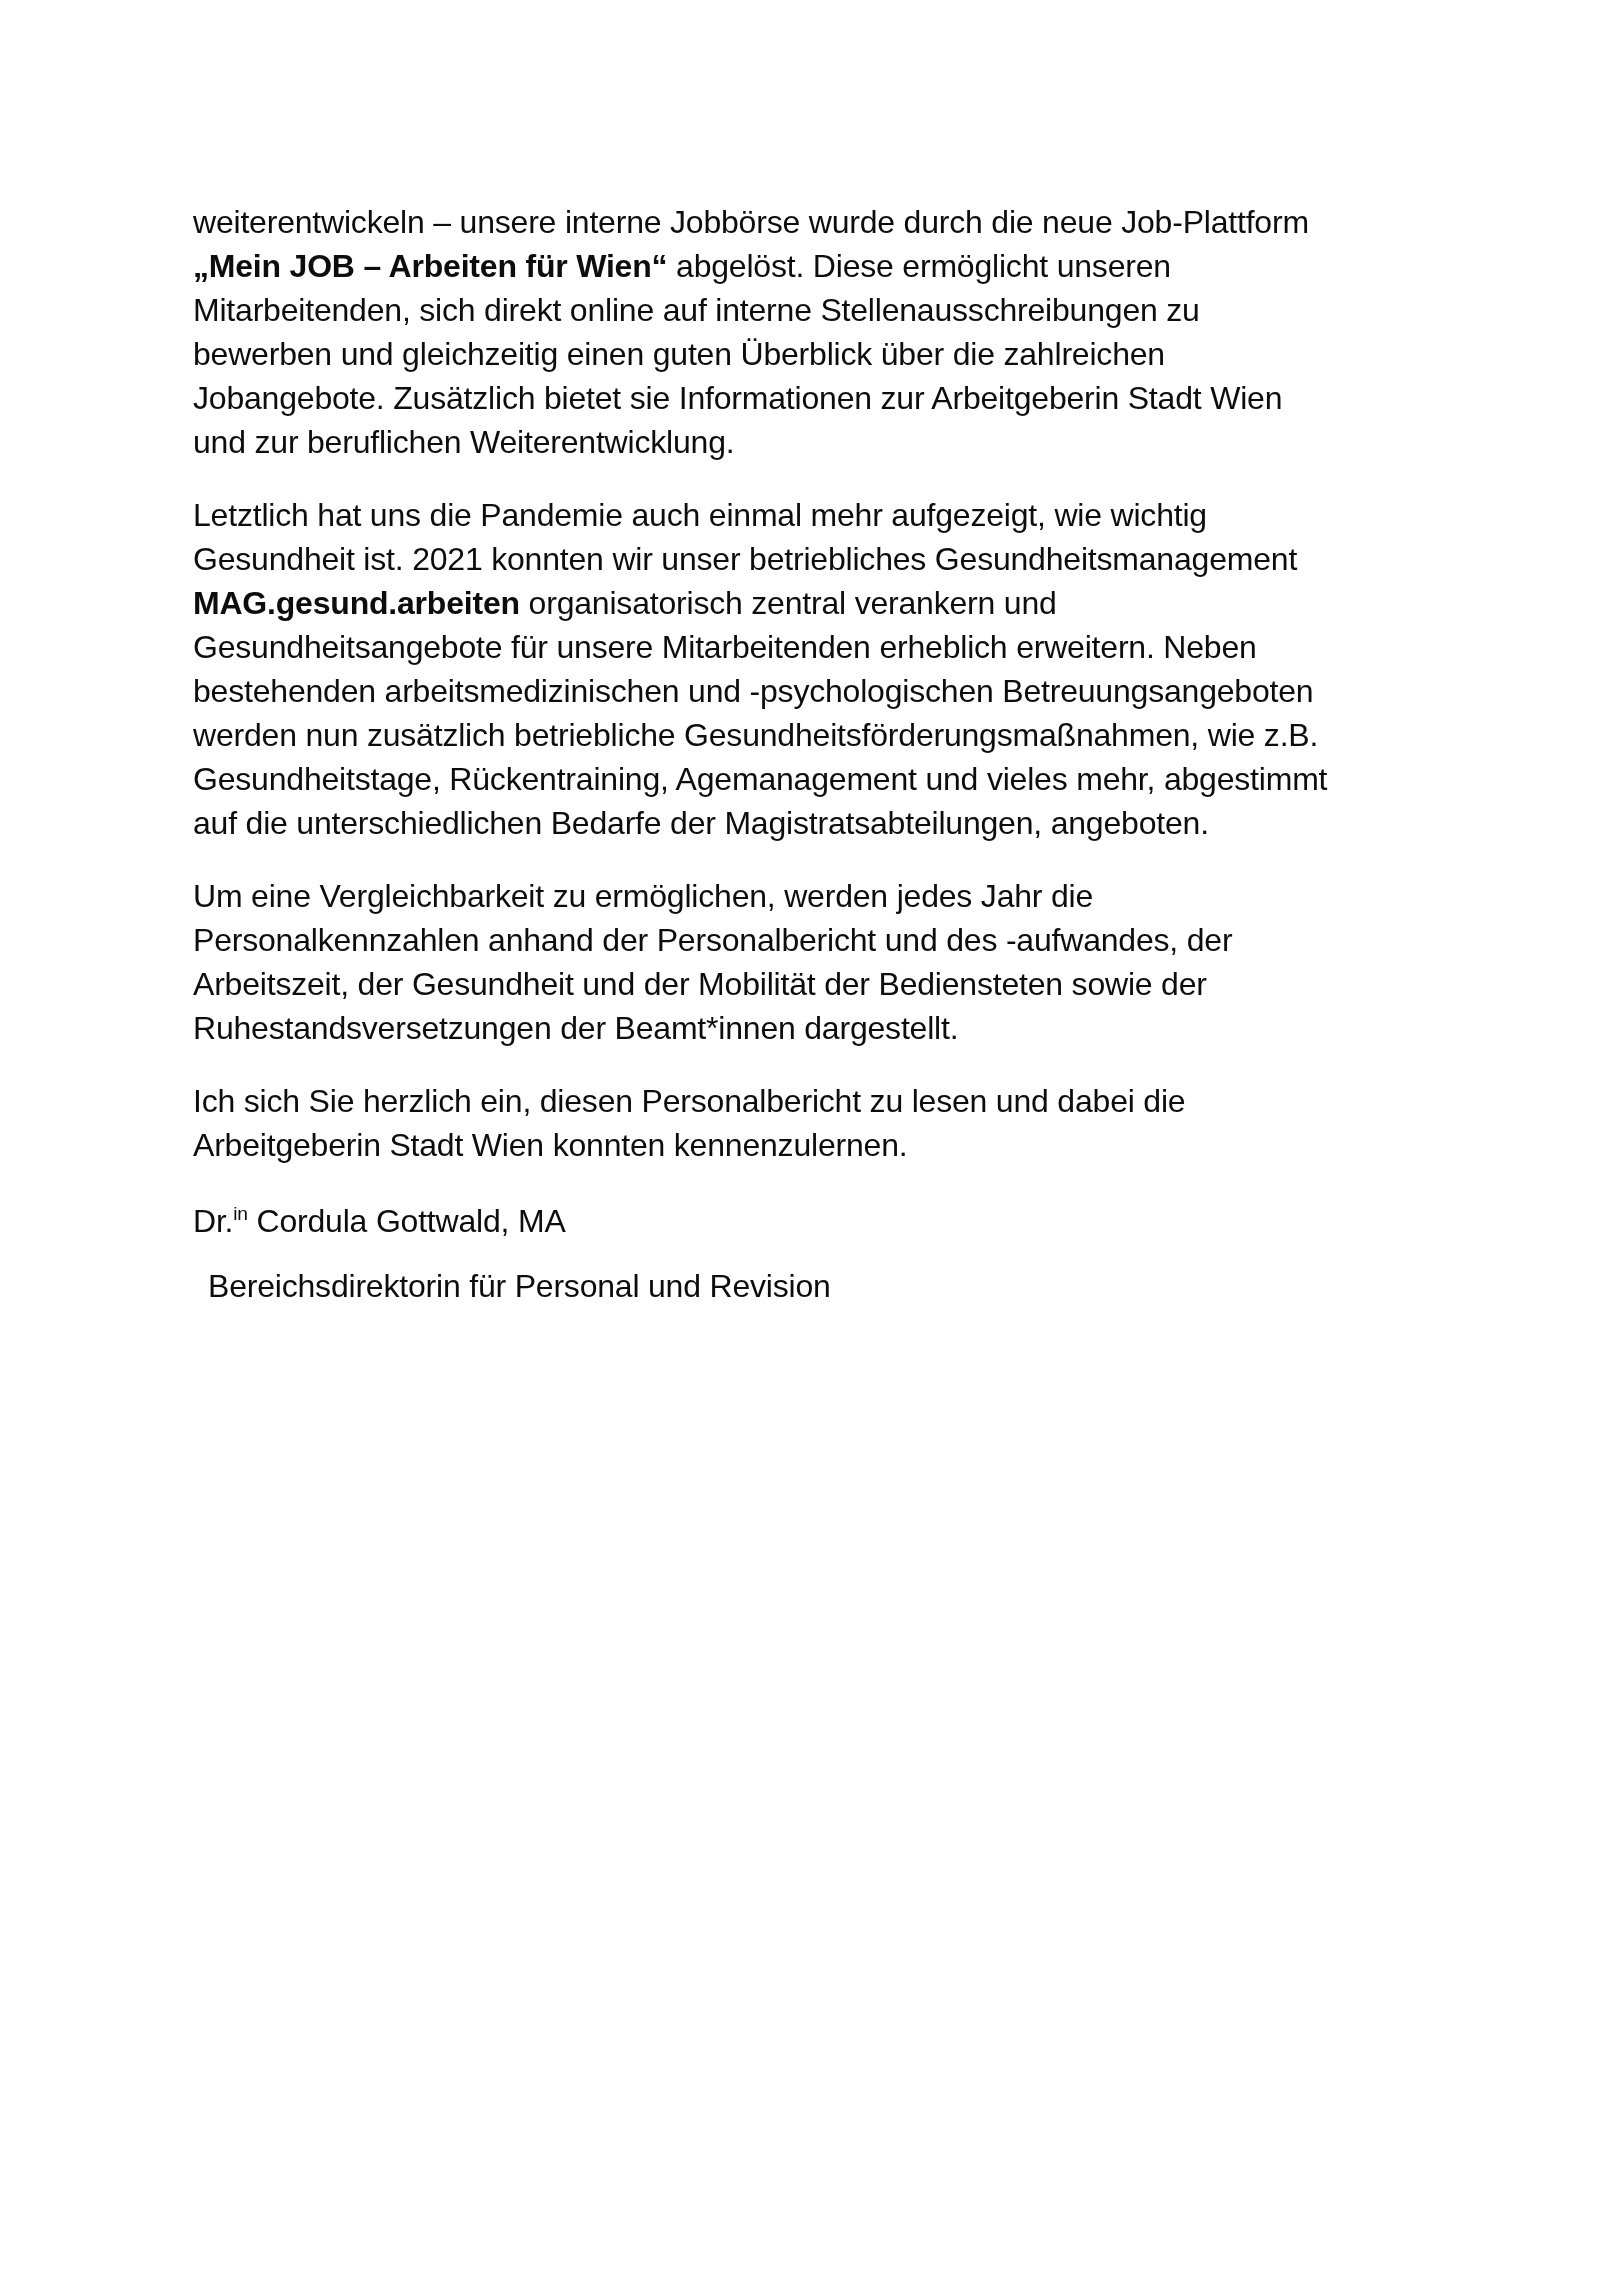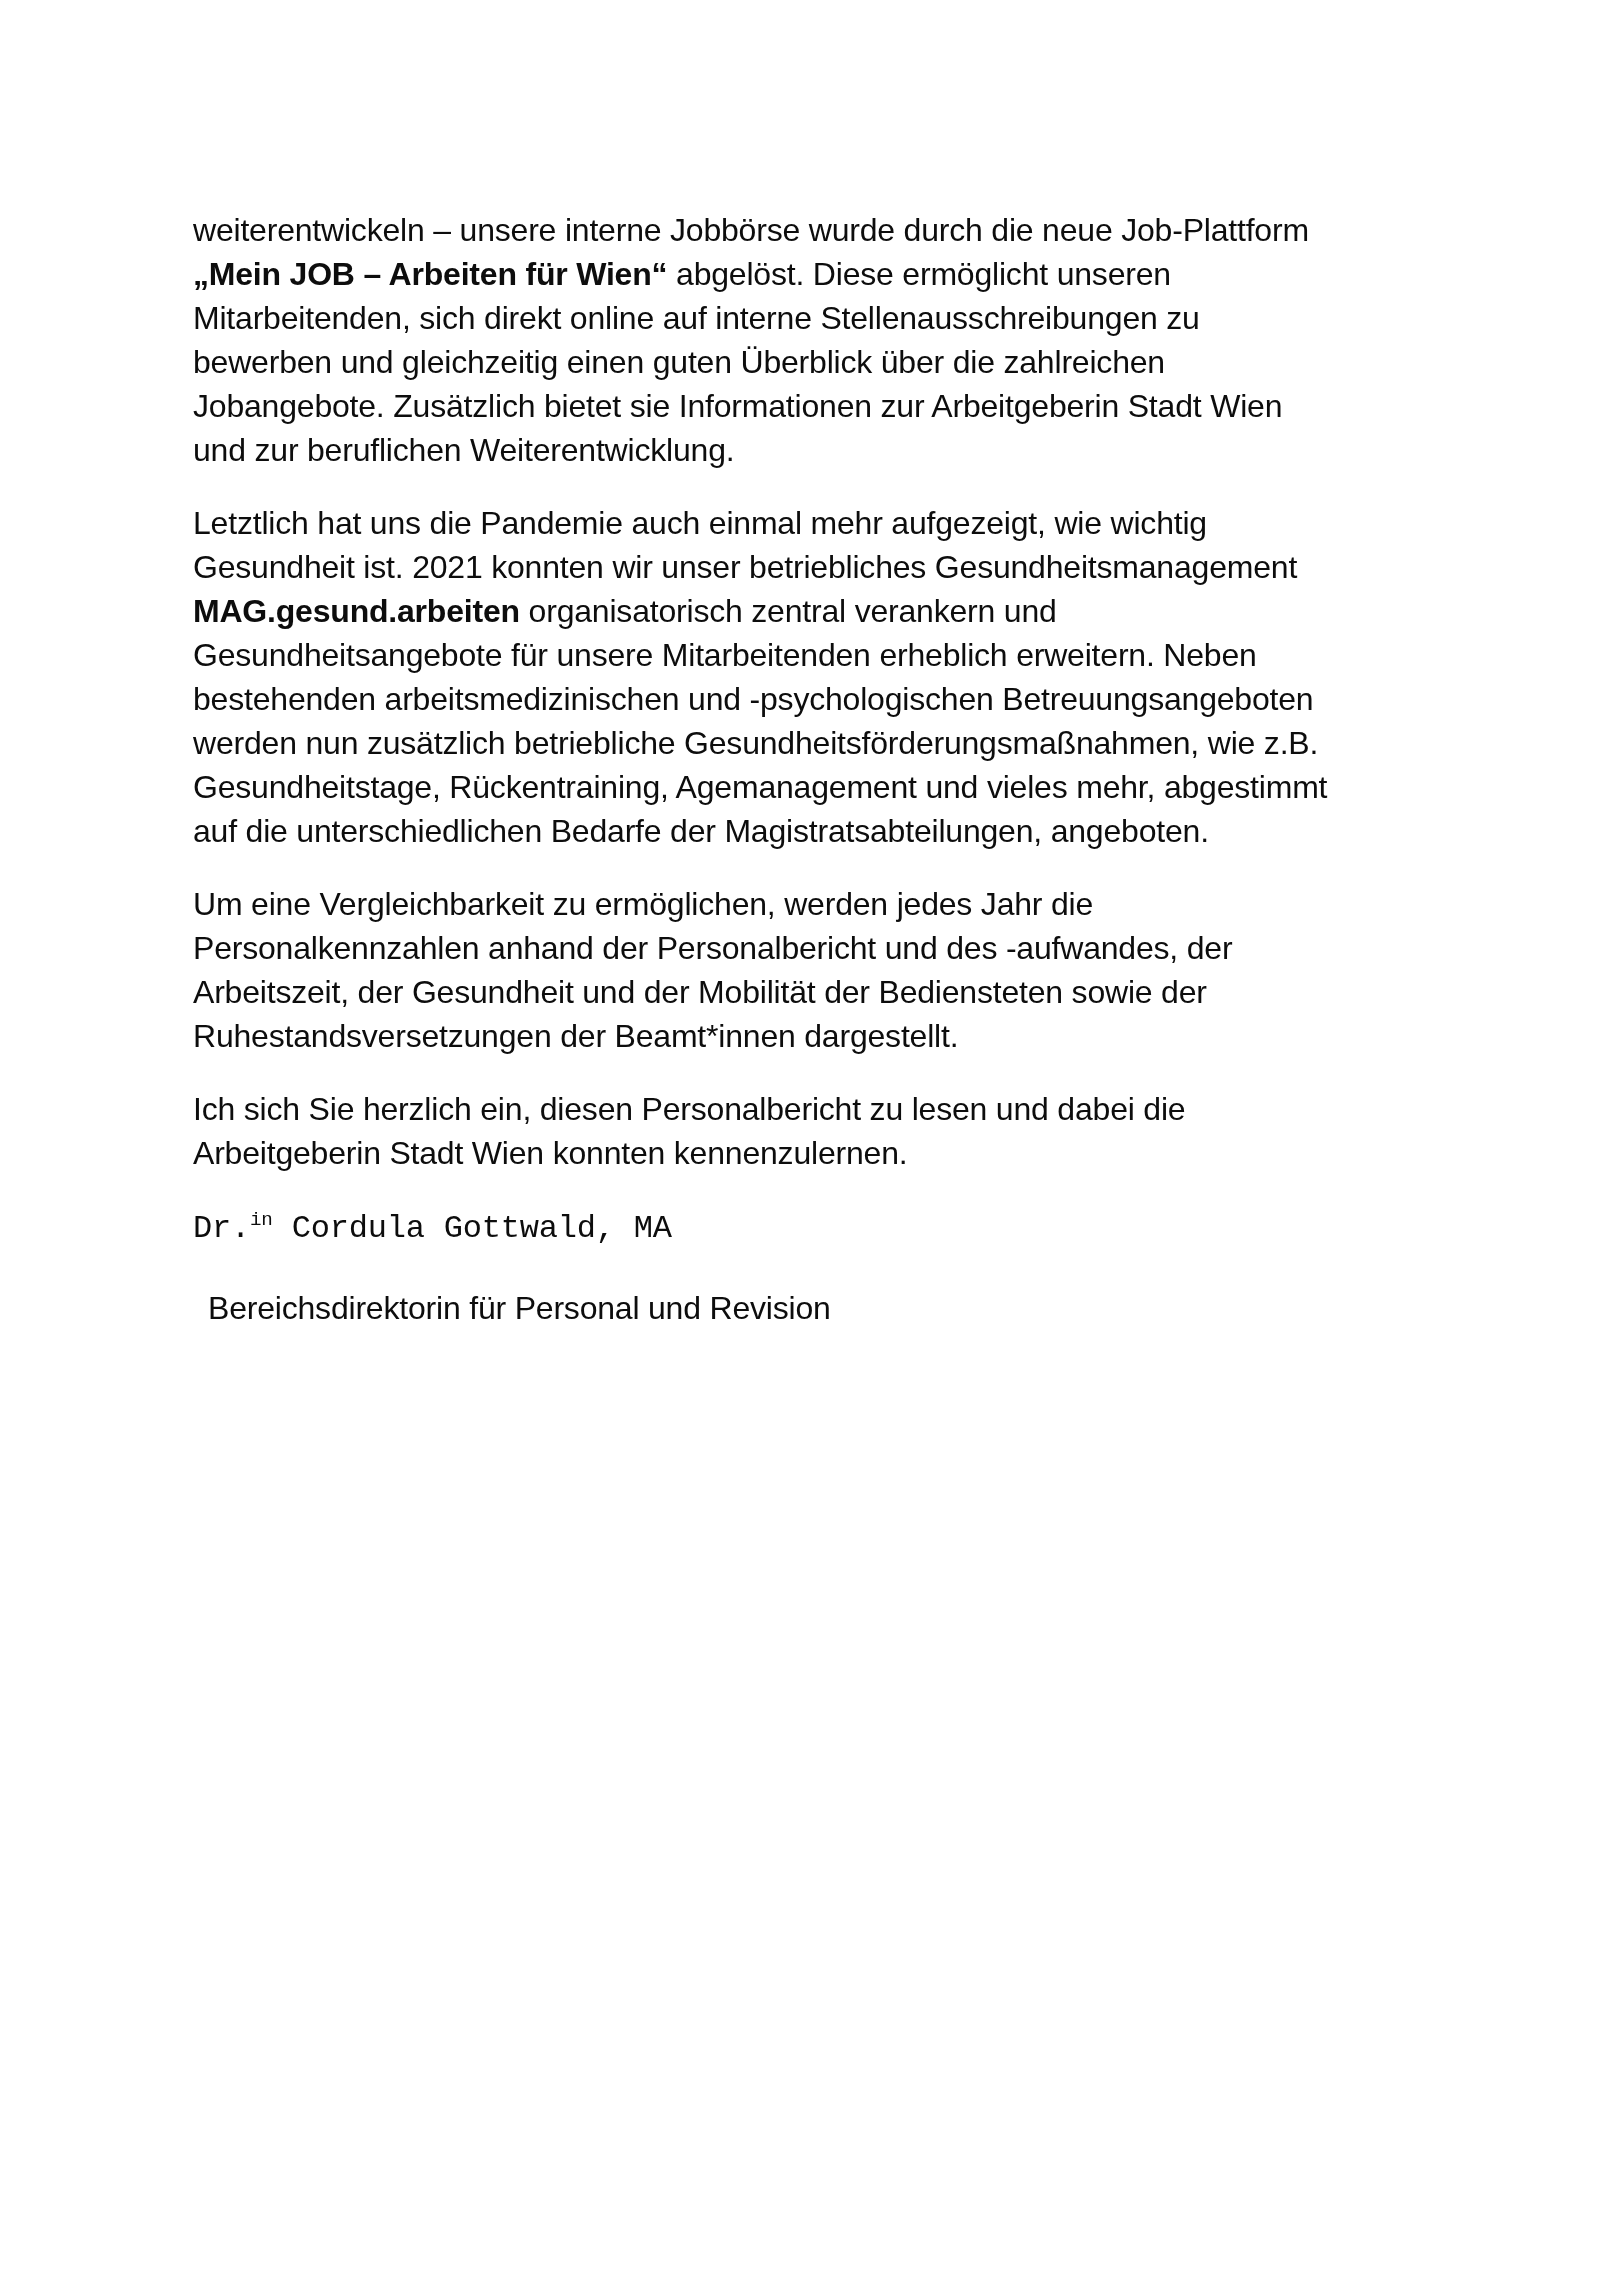--- a/index.html
+++ b/index.html
@@ -23,29 +23,28 @@
     position: absolute;
     left: 193px;
     top: 192px;
     width: 1245px;
     color: #0d0d0d;
     font-size: 32px;
     line-height: 44px;
     letter-spacing: -0.2px;
   }
   .para {
-    margin: 16px 0 29px 0;
+    margin: 8px 0 29px 0;
     white-space: nowrap;
   }
   .para strong {
     font-weight: 700;
   }
   .sig-name {
-    margin: 32px 0 35px 0;
-    font-family: Liberation Mono, monospace;
+    margin: 32px 0 21px 0;
   }
   .sig-role {
     margin: 15px;
   }
   .sig-sup {
     font-size: 0.60em;
     vertical-align: super;
     line-height: 0;
   }
 </style>

